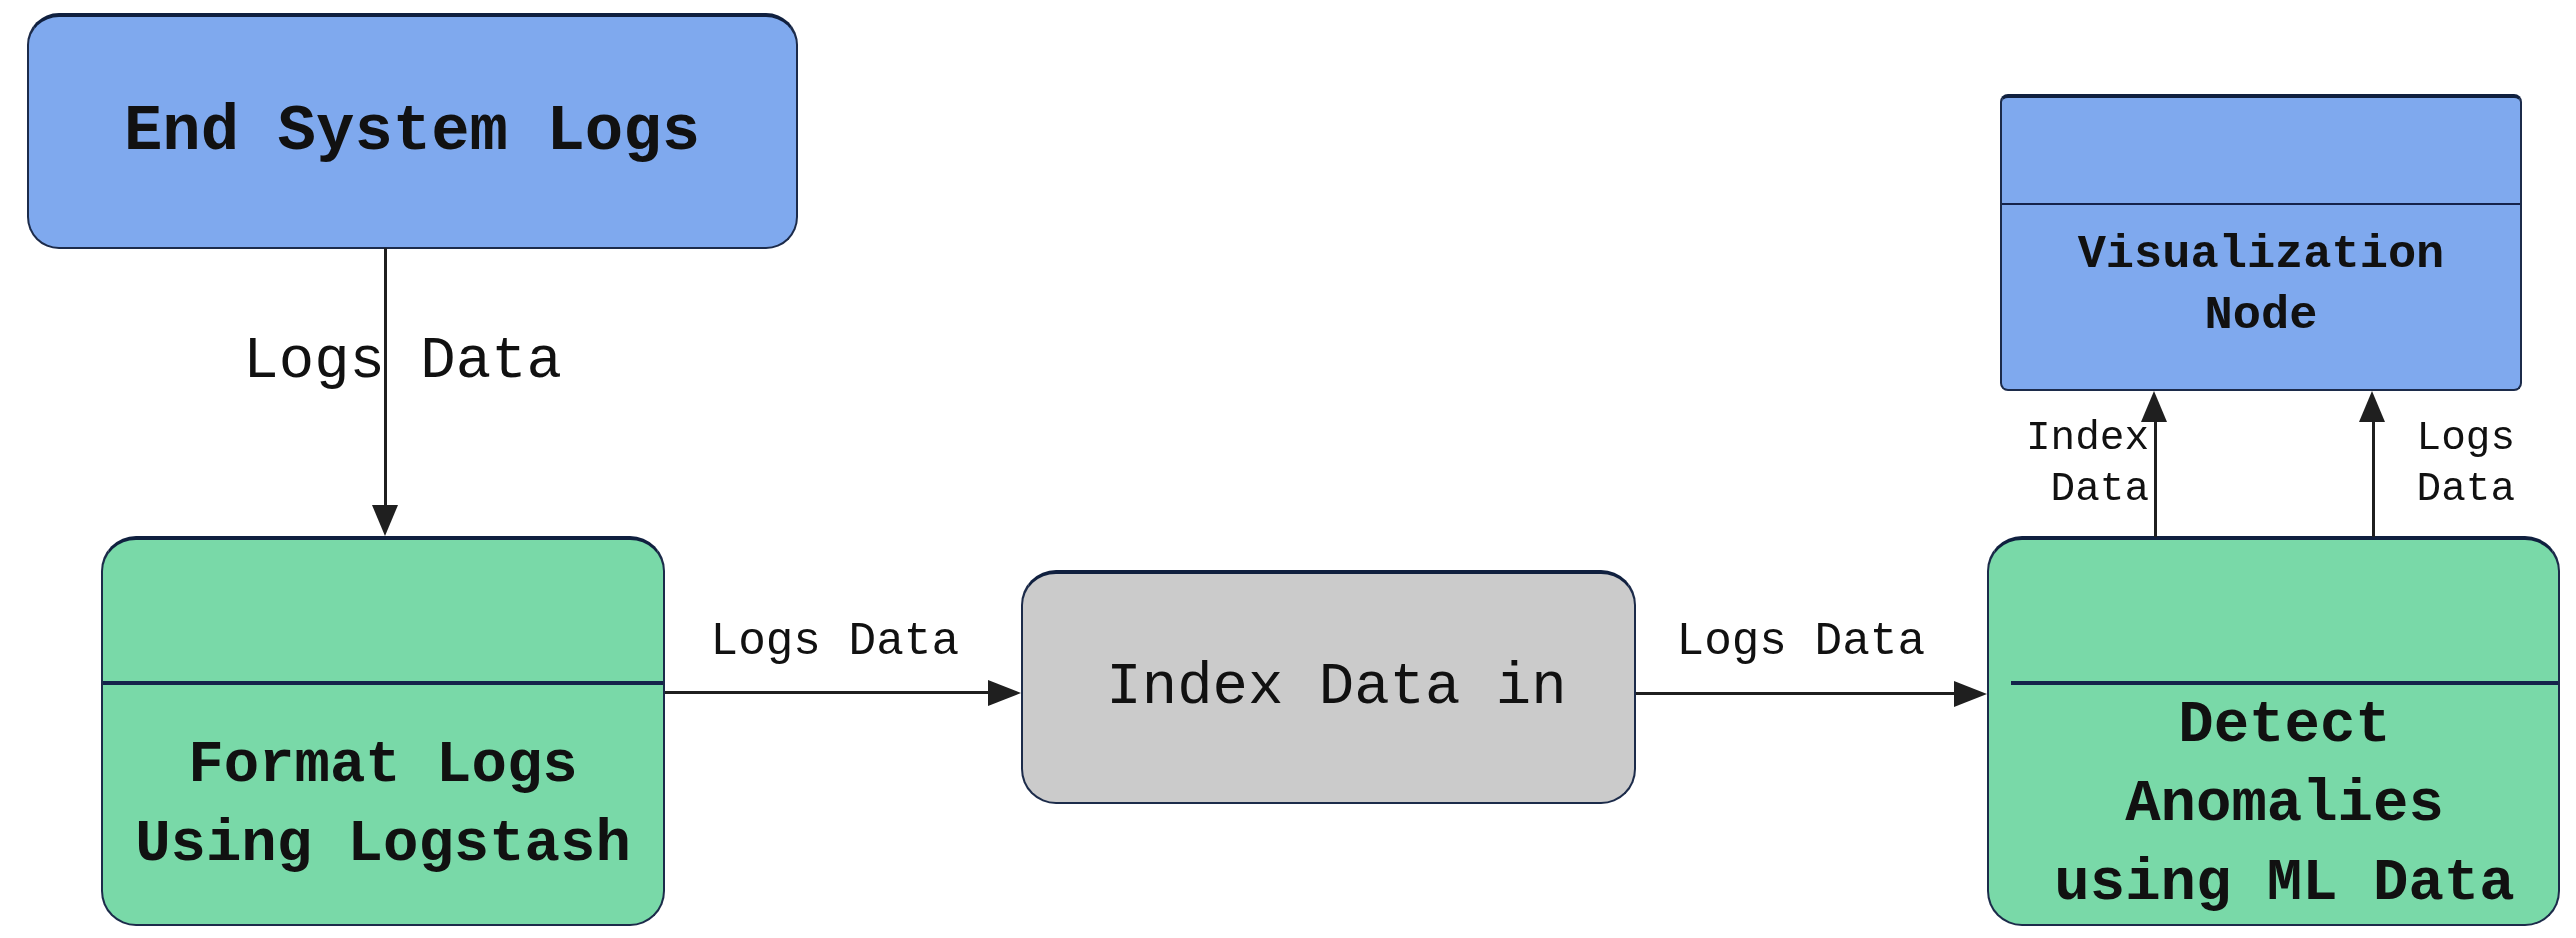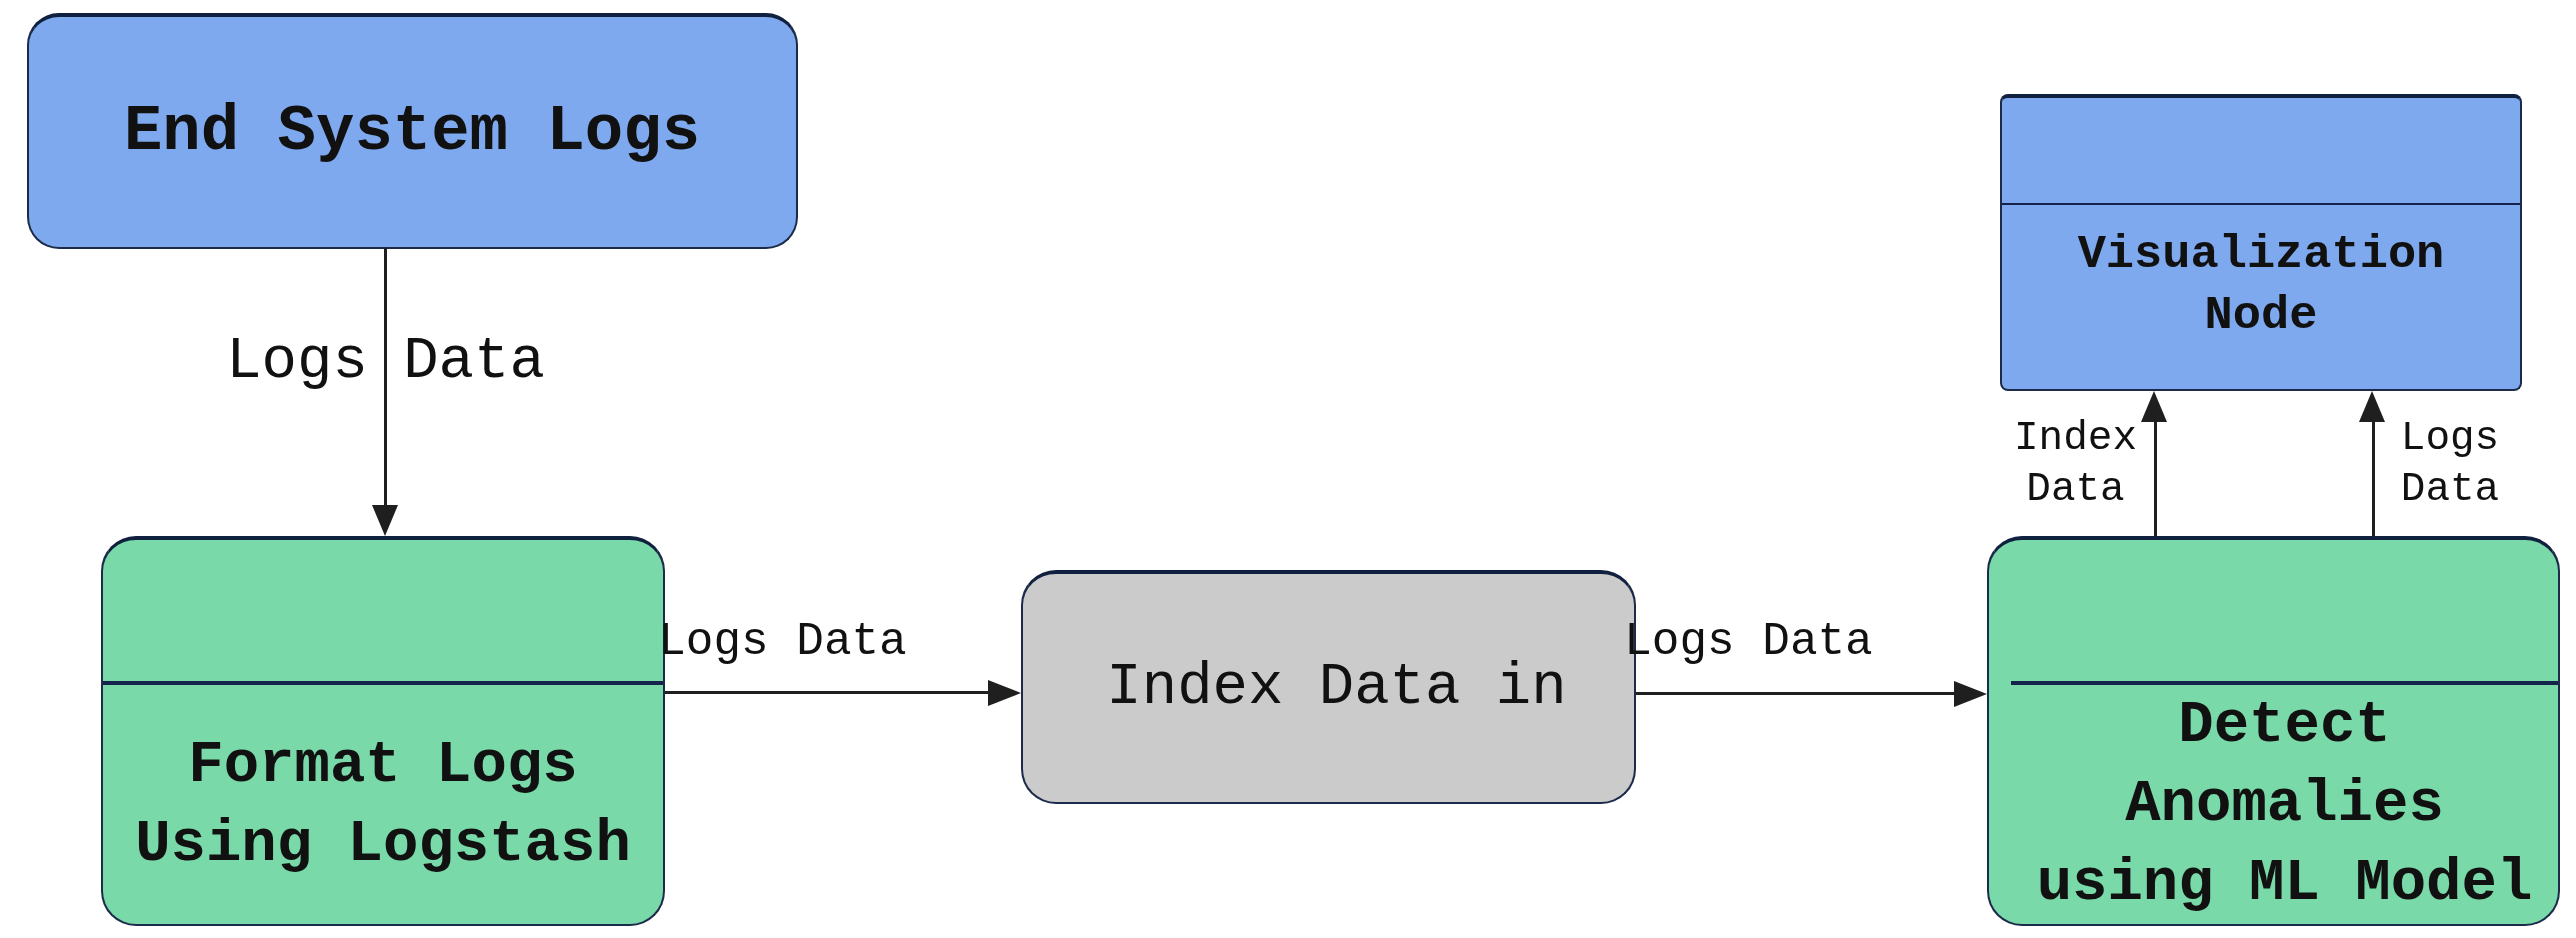--- a/index.html
+++ b/index.html
@@ -67,21 +67,21 @@
     border-bottom: 13.5px solid transparent;
     border-left: 33px solid #1f1f1f;
   }
   .arrowhead.up {
     border-left: 13.5px solid transparent;
     border-right: 13.5px solid transparent;
     border-bottom: 31px solid #1f1f1f;
   }
   .edge-label {
     position: absolute;
-    text-align: center;
+    text-align: right;
     font-weight: normal;
     white-space: nowrap;
   }
   .edge-label.big   { font-size: 59px; line-height: 1.2; }
   .edge-label.mid   { font-size: 46px;  line-height: 1.2; }
   .edge-label.small { font-size: 41px;  line-height: 51px; white-space: normal; }
 </style>
 </head>
 <body>
 
@@ -116,21 +116,21 @@
   </div>
 
   <div class="edge-line" style="left:1636px; top:692px; width:319px; height:2.9px;"></div>
   <div class="arrowhead right" style="left:1954px; top:681px;"></div>
   <div class="edge-label mid" style="left:1572px; top:615px; width:353px;">Logs Data</div>
 
   <div class="node green" style="left:1987px; top:536px; width:573px; height:390px; border-radius:35px;padding-left:22px;">
     <div class="top-comp" style="height:141px;"></div>
     <div class="body label-green">
       <span class="line">Detect Anomalies</span>
-      <span class="line">using ML Model</span>
+      <span class="line">using ML Data</span>
     </div>
   </div>
 
   <div class="node blue" style="left:2000px; top:94px; width:522px; height:297px; border-radius:8px;">
     <div class="top-comp" style="height:105px; border-bottom-width:2.9px;"></div>
     <div class="body label-vis" style="padding-bottom:23.6px;">
       <span class="line">Visualization</span>
       <span class="line">Node</span>
     </div>
   </div>

